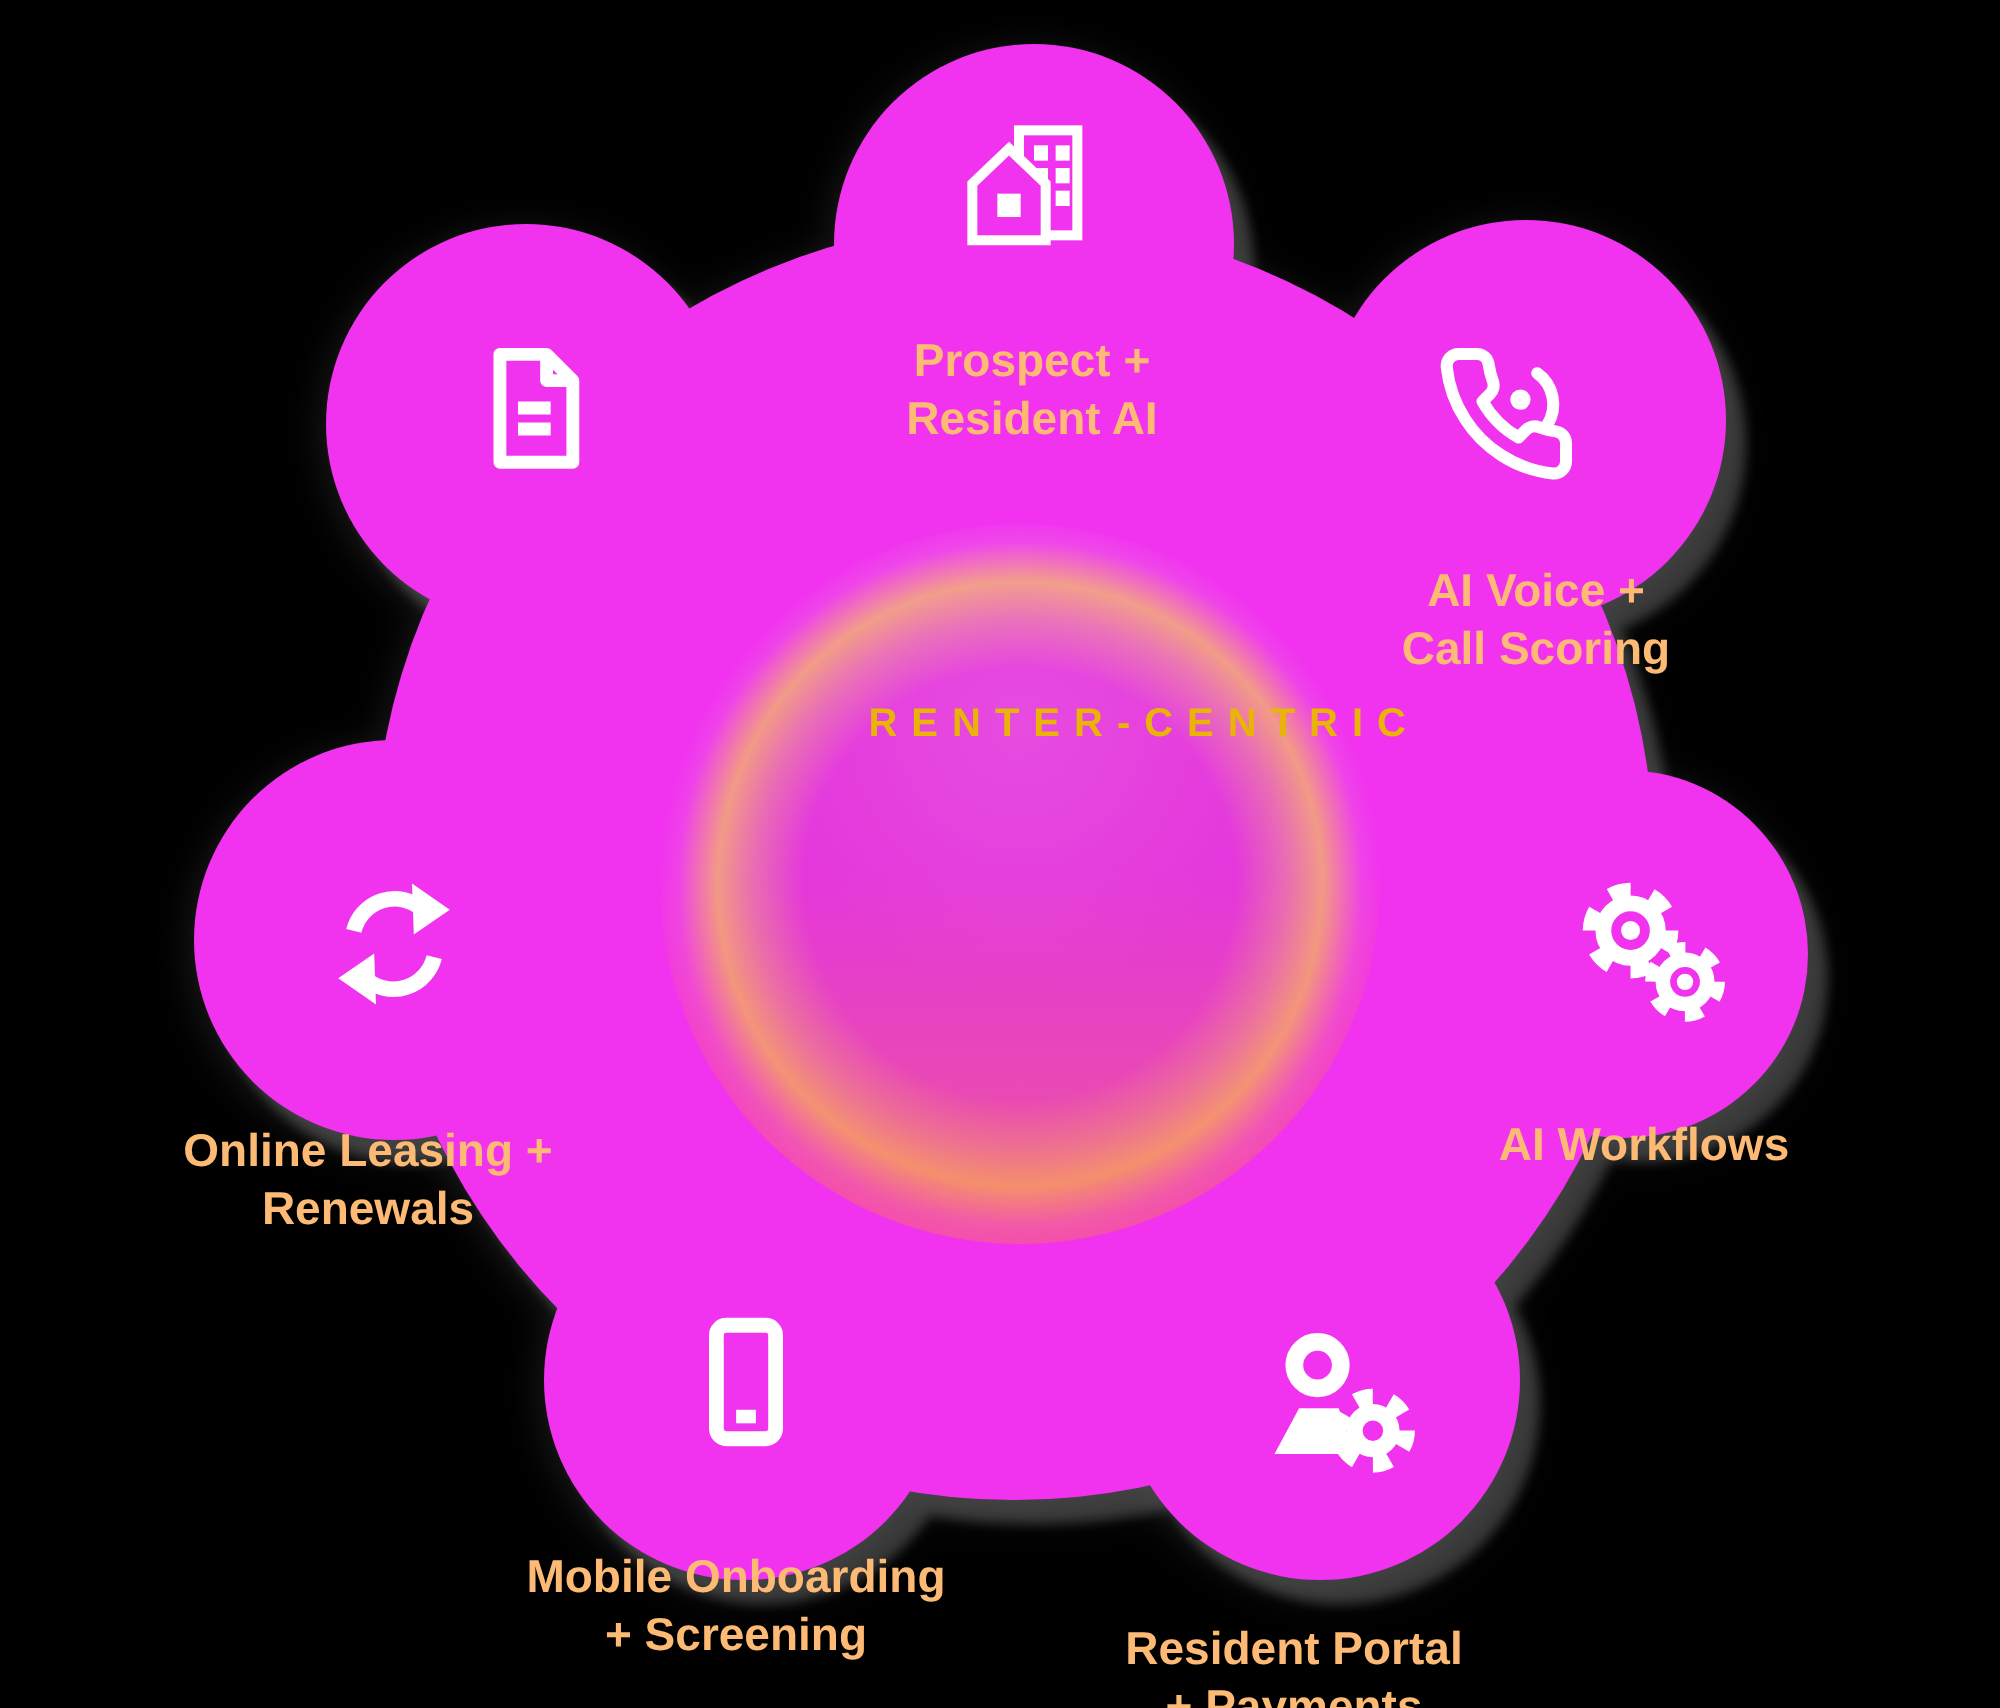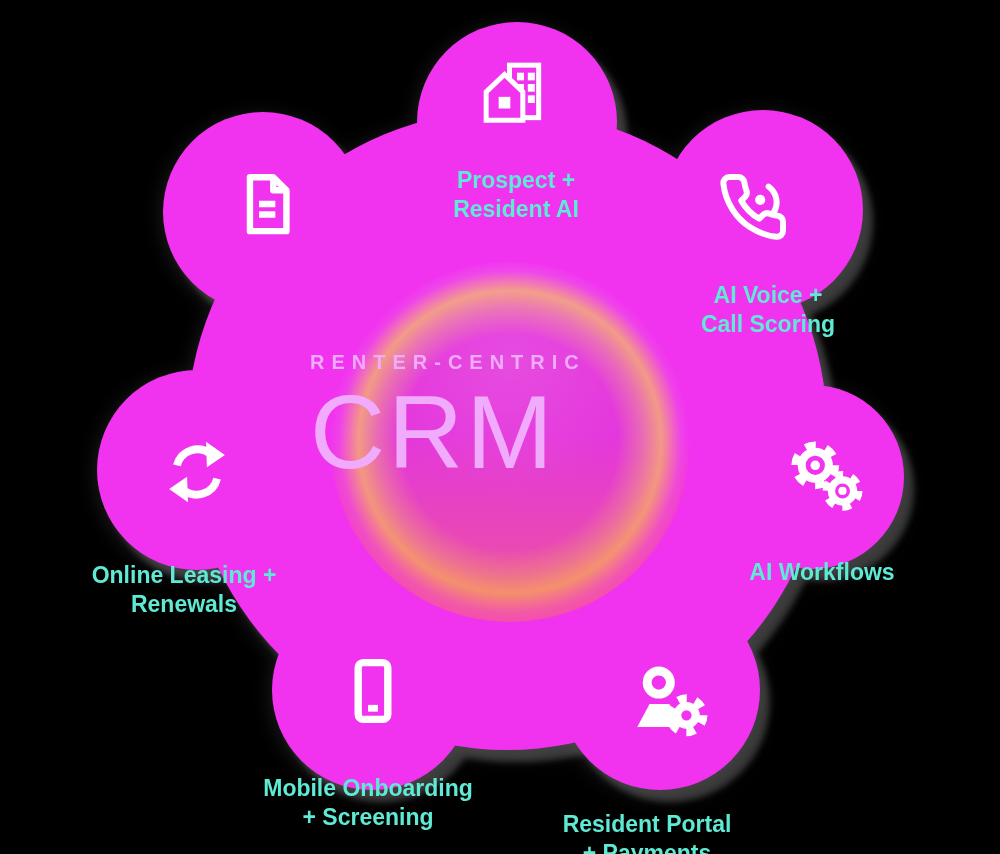--- a/index.html
+++ b/index.html
@@ -16,34 +16,34 @@
   .lobe-3{left:560px;top:590px;width:200px;height:200px;}
   .lobe-4{left:272px;top:590px;width:200px;height:200px;}
   .lobe-5{left:97px;top:370px;width:200px;height:200px;}
   .lobe-6{left:163px;top:112px;width:200px;height:200px;}
   
   .center-disc{position:absolute;left:330px;top:262px;width:360px;height:360px;border-radius:50%;
     background:
       radial-gradient(circle at 50% 28%, rgba(255,255,255,0.10) 0%, rgba(255,255,255,0) 42%),
       linear-gradient(to top, rgba(248,125,62,0.38) 6%, rgba(248,125,62,0) 52%),
       radial-gradient(closest-side, #E437DC 0 60%, #E96CB4 74%, #F29A86 84%, #EF42E9 95%, #F133EF 100%);}
-  .center-text{position:absolute;left:310px;top:352px;width:400px;text-align:left;color:#f0abfc;}
+  .center-text{position:absolute;left:310px;top:352px;width:400px;text-align:right;color:#eab308;}
   .eyebrow{font-size:20px;font-weight:700;letter-spacing:7px;line-height:1;}
   .crm{font-size:104px;font-weight:500;letter-spacing:3px;line-height:1.0;margin-top:8px;}
   
   .icon{position:absolute;}
   .ic-0{left:477px;top:56px;width:80px;height:80px;}
   .ic-1{left:717px;top:171px;width:72px;height:72px;}
   .ic-2{left:789px;top:439px;width:76px;height:76px;}
   .ic-3{left:627px;top:660px;width:82px;height:82px;}
   .ic-4{left:336px;top:654px;width:74px;height:74px;}
   .ic-5{left:161px;top:436px;width:72px;height:72px;}
   .ic-6{left:231px;top:169px;width:70px;height:70px;}
   
-  .label{position:absolute;width:320px;text-align:center;color:#5eead4;font-size:23px;font-weight:600;
+  .label{position:absolute;width:320px;text-align:center;color:#fdba74;font-size:23px;font-weight:600;
          line-height:1.28;white-space:pre-line;}
   .lb-0{left:356px;top:166px;}
   .lb-1{left:608px;top:281px;}
   .lb-2{left:662px;top:558px;}
   .lb-3{left:487px;top:774px;margin-top:36px;}
   .lb-4{left:208px;top:774px;}
   .lb-5{left:24px;top:561px;}
   .lb-6{left:105px;top:282px;}
   svg{display:block;width:100%;height:100%;}
 </style>
@@ -59,21 +59,20 @@
     <div class="blob lobe-2"></div>
     <div class="blob lobe-3"></div>
     <div class="blob lobe-4"></div>
     <div class="blob lobe-5"></div>
     <div class="blob lobe-6"></div>
   </div>
 
   <div class="center-disc"></div>
   <div class="center-text">
     <div class="eyebrow">RENTER-CENTRIC</div>
-    <div class="crm">CRM</div>
   </div>
 
   <div class="icon ic-0">
     <svg viewBox="0 0 48 48" fill="none" stroke="#fff" stroke-width="3">
       <rect x="19.5" y="5.5" width="17.5" height="31.5"></rect>
       <g fill="#fff" stroke="none">
         <rect x="24" y="10" width="4.2" height="4.6"></rect>
           <rect x="30.5" y="10" width="4.2" height="4.6"></rect>
         <rect x="24" y="16.8" width="4.2" height="4.6"></rect>
           <rect x="30.5" y="16.8" width="4.2" height="4.6"></rect>

